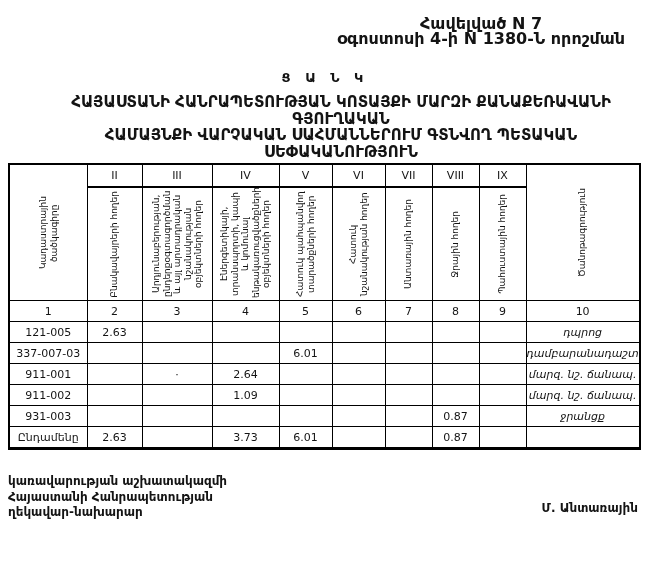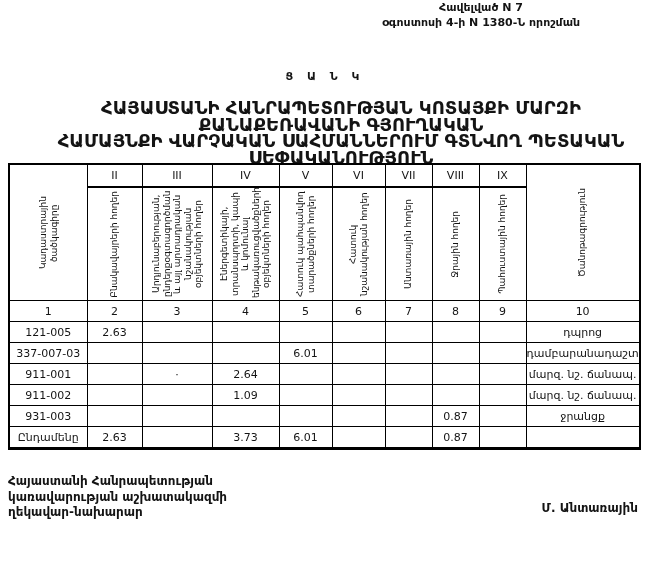--- a/index.html
+++ b/index.html
@@ -2,47 +2,47 @@
 <html><head>
 <meta charset="utf-8">
 <style>
   html,body { margin:0; padding:0; background:#ffffff; }
   .page {
     position:relative; width:650px; height:569px; background:#ffffff;
     font-family:"DejaVu Sans","Liberation Sans",sans-serif; color:#141414;
     overflow:hidden;
   }
   .annex {
-    position:absolute; top:0; left:318px; width:326px;
-    text-align:center; font-weight:bold; font-size:11px; line-height:15px;
+    position:absolute; top:16px; left:318px; width:326px;
+    text-align:center; font-weight:bold; font-size:16px; line-height:15px;
   }
   .title-block { position:absolute; top:70px; left:0; width:650px; text-align:center; font-weight:bold; }
-  .title-rank { font-size:11px; letter-spacing:5px; margin-bottom:17px; }
-  .title-line { font-size:18px; line-height:16.5px;padding-left:32px; }
+  .title-rank { font-size:13px; letter-spacing:5px; margin-bottom:9px; }
+  .title-line { font-size:15px; line-height:16.5px;padding-left:32px; }
 
   table.land { position:absolute; top:163px; left:8px; border-collapse:collapse; table-layout:fixed; }
   table.land td {
     border:1px solid #000; padding:0; overflow:hidden;
     font-size:11px; text-align:center; vertical-align:middle;
   }
   table.land { border:2px solid #000; }
   tr.r-roman td { height:21px; font-size:11px; border-bottom:2px solid #000; }
   tr.r-rot td { height:112px; }
   tr.r-num td { height:20px; border-bottom:1.5px solid #000; }
   tr.r-data td { height:20px;margin-top:31px; }
   tr.r-total td { border-top:1.5px solid #000; border-bottom:3px solid #000; }
   td.rot-span { border-bottom:1px solid #000 !important; }
   .vert {
     writing-mode: vertical-rl; transform: rotate(180deg);
     margin:0 auto; font-size:9px; line-height:10.5px;
     max-height:108px; text-align:center; white-space:normal;
   }
   .vert.tall { max-height:130px; }
   td.cell-left { text-align:left; padding-left:4px; }
-  td.cell-note { text-align:left; padding-left:3px; font-size:10.5px; }
+  td.cell-note { text-align:left; padding-left:3px; font-size:10.5px;font-style:italic; }
 
   .footer-left {
     position:absolute; left:8px; top:474px;
     font-weight:bold; font-size:12px; line-height:15.5px;
   }
   .signature {
     position:absolute; right:12px; top:501px;
     font-weight:bold; font-size:12px;
   }
 </style>
@@ -199,19 +199,19 @@
       <td></td>
       <td></td>
       <td>0.87</td>
       <td></td>
       <td class="cell-note"></td>
     </tr>
   </tbody>
     </table>
 
   <div class="footer-left">
+    <div>կառավարության աշխատակազմի</div>
     <div>Հայաստանի Հանրապետության</div>
-    <div>կառավարության աշխատակազմի</div>
     <div>ղեկավար-նախարար</div>
   </div>
   <div class="signature">Մ. Անտառային</div>
 
 </div>
 
 </body></html>

